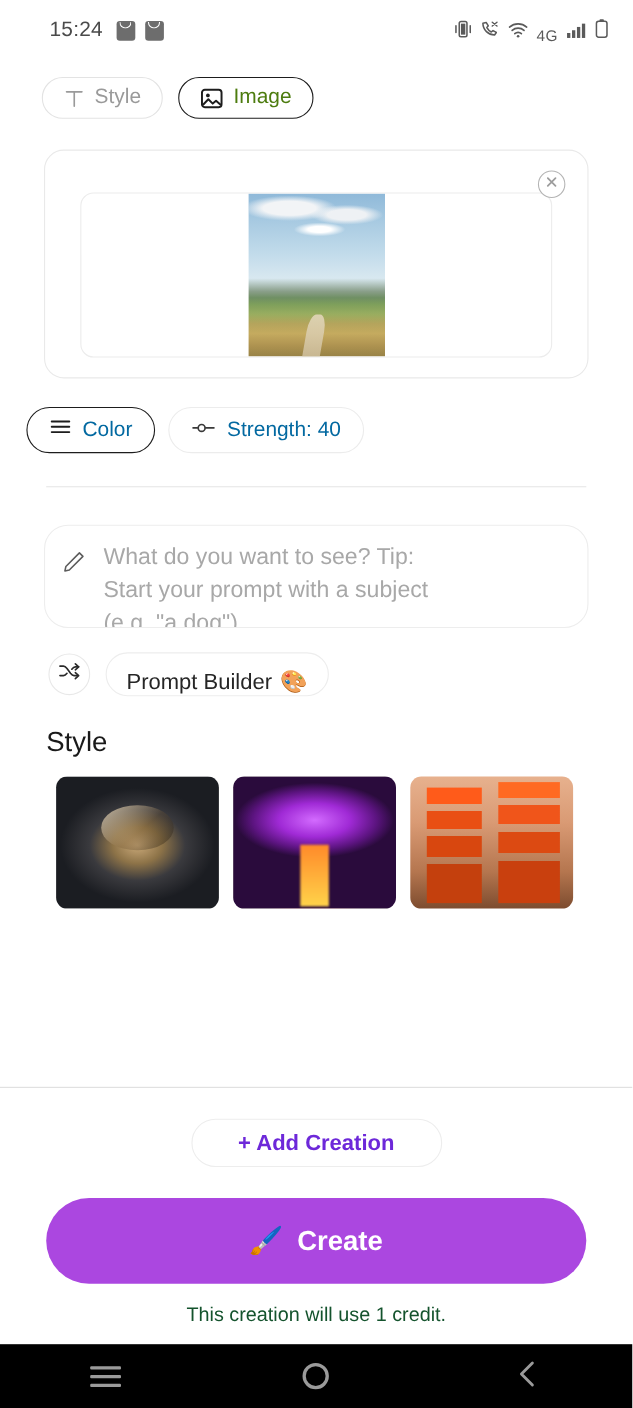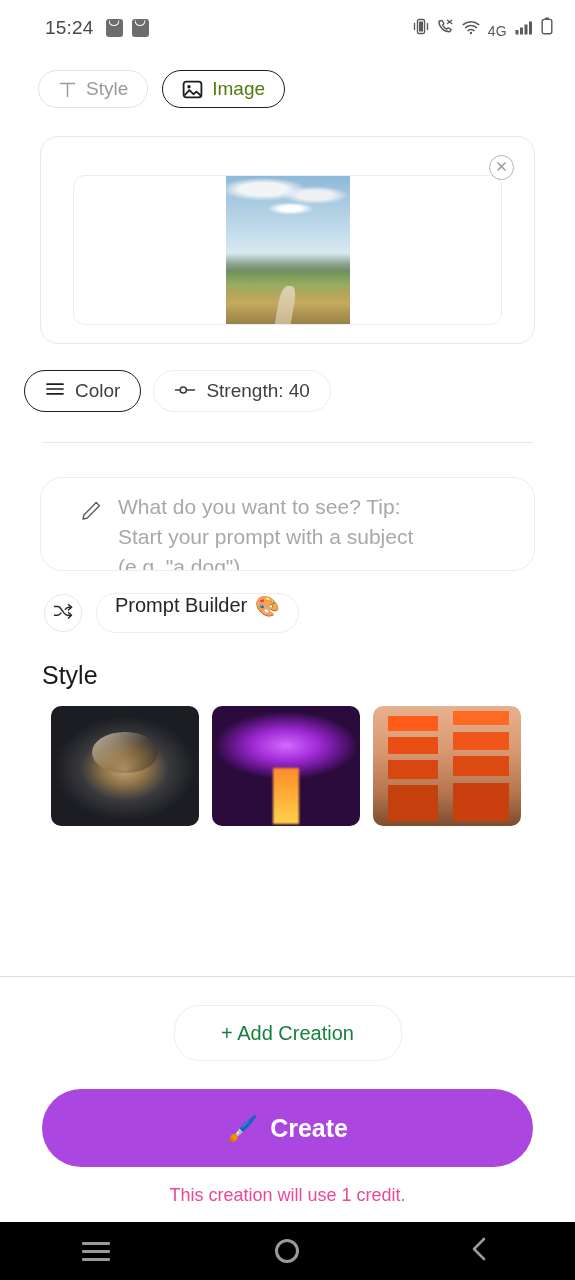--- a/index.html
+++ b/index.html
@@ -116,46 +116,46 @@
     background: linear-gradient(to bottom, rgba(226,214,185,.9), rgba(208,192,158,.85));
     transform: skewX(-10deg); border-radius: 40% 40% 0 0;
   }
 
   
   .tool-row { display: flex; gap: 12px; margin: 26px 0 0 24px; }
   .tool-btn {
     display: inline-flex; align-items: center; gap: 10px;
     height: 42px; padding: 0 20px;
     border: 1.3px solid #ececec; border-radius: 22px;
-    font-size: 19px; color: #404040; background: #fff; white-space: nowrap;
+    font-size: 19px; color: #0369a1; background: #fff; white-space: nowrap;
   }
   .tool-btn.active { border-color: #1d1d1d; border-width: 1.7px; }
 
   .divider-inset { height: 1px; background: #e6e6e6; margin: 30px 42px 0 42px; }
 
   
   .prompt-box {
     margin: 34px 40px 0 40px; height: 94px;
     border: 1.3px solid #ededed; border-radius: 22px;
-    display: flex; padding: 14px 18px 0 32px; overflow: hidden;
+    display: flex; padding: 14px 18px 0 8px; overflow: hidden;
   }
   .prompt-pencil { flex: 0 0 auto; margin: 8px 16px 0 6px; }
   .prompt-text {
     font-size: 21px; line-height: 30px; color: #a8a8a8;
     overflow: hidden;
   }
 
   .builder-row { display: flex; align-items: center; gap: 14px; margin: 22px 0 0 44px; }
   .shuffle-btn {
     width: 38px; height: 38px; border-radius: 50%;
     border: 1.3px solid #e8e8e8; background: #fff;
     display: flex; align-items: center; justify-content: center;
   }
   .builder-pill {
-    display: inline-flex; align-items: flex-start; gap: 8px;
+    display: inline-flex; align-items: flex-end; gap: 8px;
     height: 40px; padding: 0 18px;
     border: 1.3px solid #ededed; border-radius: 21px;
     font-size: 20px; color: #262626; background: #fff;
   }
 
   .section-title {
     font-size: 25px; font-weight: normal; color: #1a1a1a;
     margin: 28px 0 0 42px;
   }
 
@@ -208,34 +208,34 @@
         #c9400e 65% 100%);
     filter: blur(.6px);
   }
 
   
   .bottom {
     flex: 0 0 auto; background: #fff; padding: 28px 0 0 0;
   }
   .bottom-row { display: flex; gap: 32px; justify-content: center; }
   .ghost-btn {
-    height: 56px; padding: 0 30px; min-width: 228px;
+    height: 44px; padding: 0 30px; min-width: 228px;
     border: 1.3px solid #ededed; border-radius: 25px;
-    background: #fff; font-size: 20px; color: #15803d;
-    display: inline-flex; align-items: center; justify-content: center;
+    background: #fff; font-size: 20px; color: #6d28d9;
+    display: inline-flex; align-items: center; justify-content: center; font-weight: bold;
   }
   .create-btn {
     display: flex; align-items: center; justify-content: center; gap: 12px;
     margin: 28px 42px 0 42px; height: 78px;
     background: #ab47e0; border-radius: 39px;
     color: #fff; font-size: 25px; font-weight: bold;
     border: none;
   }
   .credit-note {
-    text-align: center; font-size: 18px; color: #ec4899; margin-top: 18px;
+    text-align: center; font-size: 18px; color: #14532d; margin-top: 18px;
   }
 
   
   .navbar {
     flex: 0 0 58px; height: 58px; background: #000;
     display: flex; align-items: center; justify-content: space-around;
     margin-top: 16px;
   }
   .nav-btn { width: 70px; height: 58px; display: flex; align-items: center; justify-content: center; }
   .nav-lines { width: 28px; }

